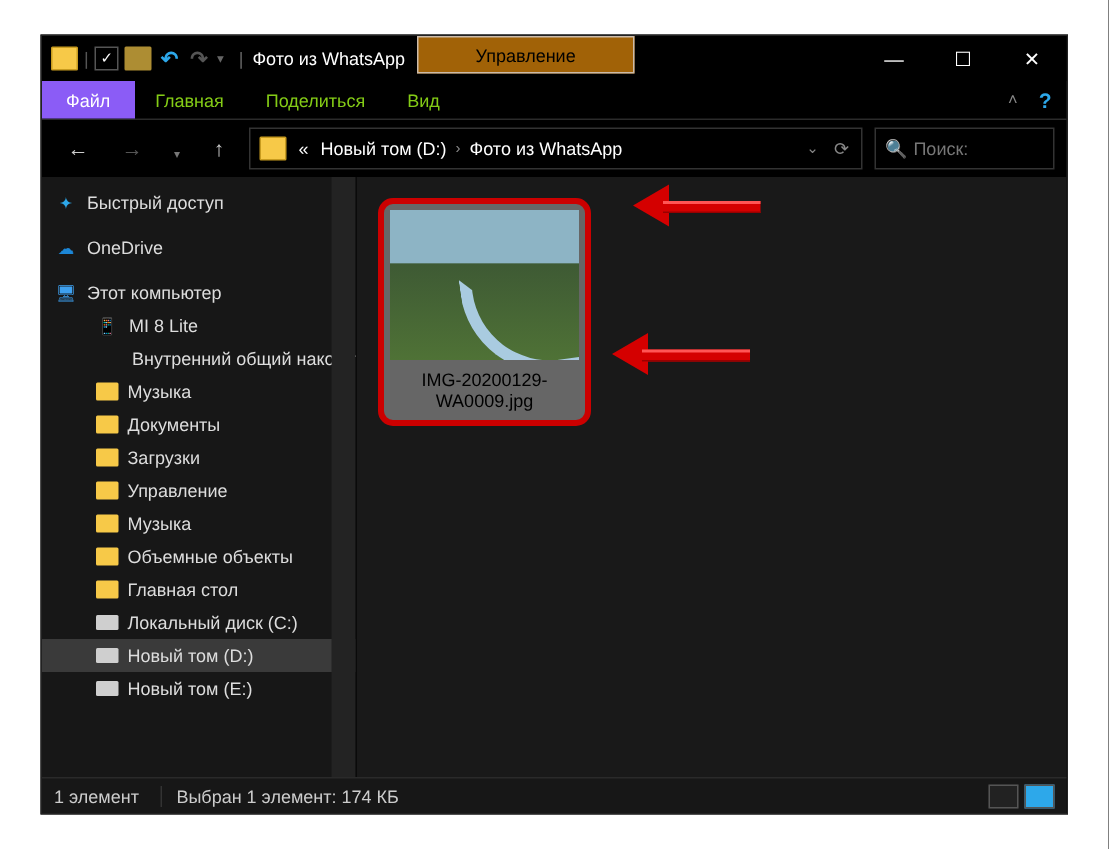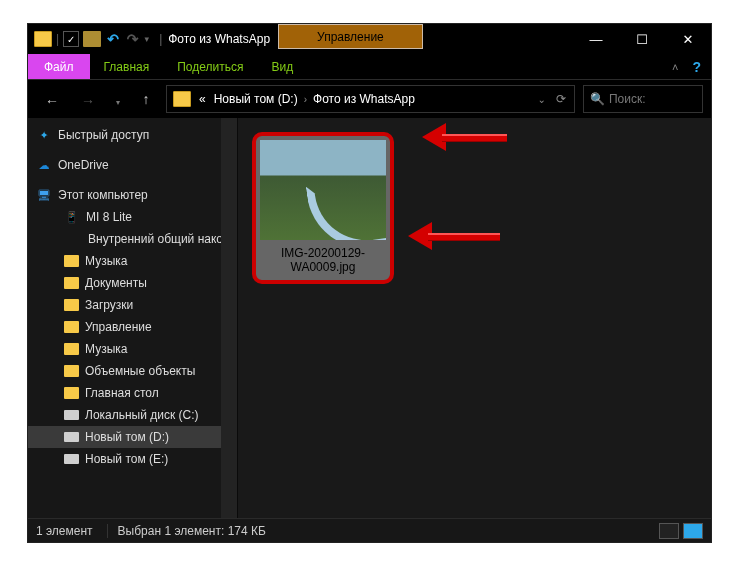--- a/index.html
+++ b/index.html
@@ -20,21 +20,21 @@
   .contexttab {
     margin-left: 8px; background:#a16207; color:#000; padding:0 38px;
     display:flex; align-items:center; font-size:12px; border:1px solid #cba; height:25px;
   }
   .spacer { flex:1; }
   .winbtns { display:flex; }
   .winbtn { width:46px; display:flex; align-items:center; justify-content:center; color:#fff; font-size:13px; }
   
   .ribbon { display:flex; height:26px; align-items:stretch; border-bottom:1px solid #2b2b2b; font-size:12px; }
   .rtab { padding:0 14px; display:flex; align-items:center; color:#84cc16; }
-  .rtab.file { background:#d946ef; color:#fff; padding:0 16px; }
+  .rtab.file { background:#8b5cf6; color:#fff; padding:0 16px; }
   .rhelp { margin-left:auto; display:flex; align-items:center; gap:14px; padding-right:10px; }
   .rhelp .chev { color:#888; font-size:11px; }
   .rhelp .q { color:#2da8ea; font-size:14px; font-weight:bold; }
   
   .addrrow { display:flex; align-items:center; height:38px; padding:4px 8px; gap:4px; }
   .navbtn { width:32px; height:28px; display:flex; align-items:center; justify-content:center; color:#ccc; font-size:14px; }
   .navbtn.dim { color:#555; }
   .navbtn .dd { font-size:8px; color:#777; margin-left:2px; margin-top:6px;}
   .addrbar {
     flex:1; height:28px; border:1px solid #333; display:flex; align-items:center; padding-left:6px; background:#000;

